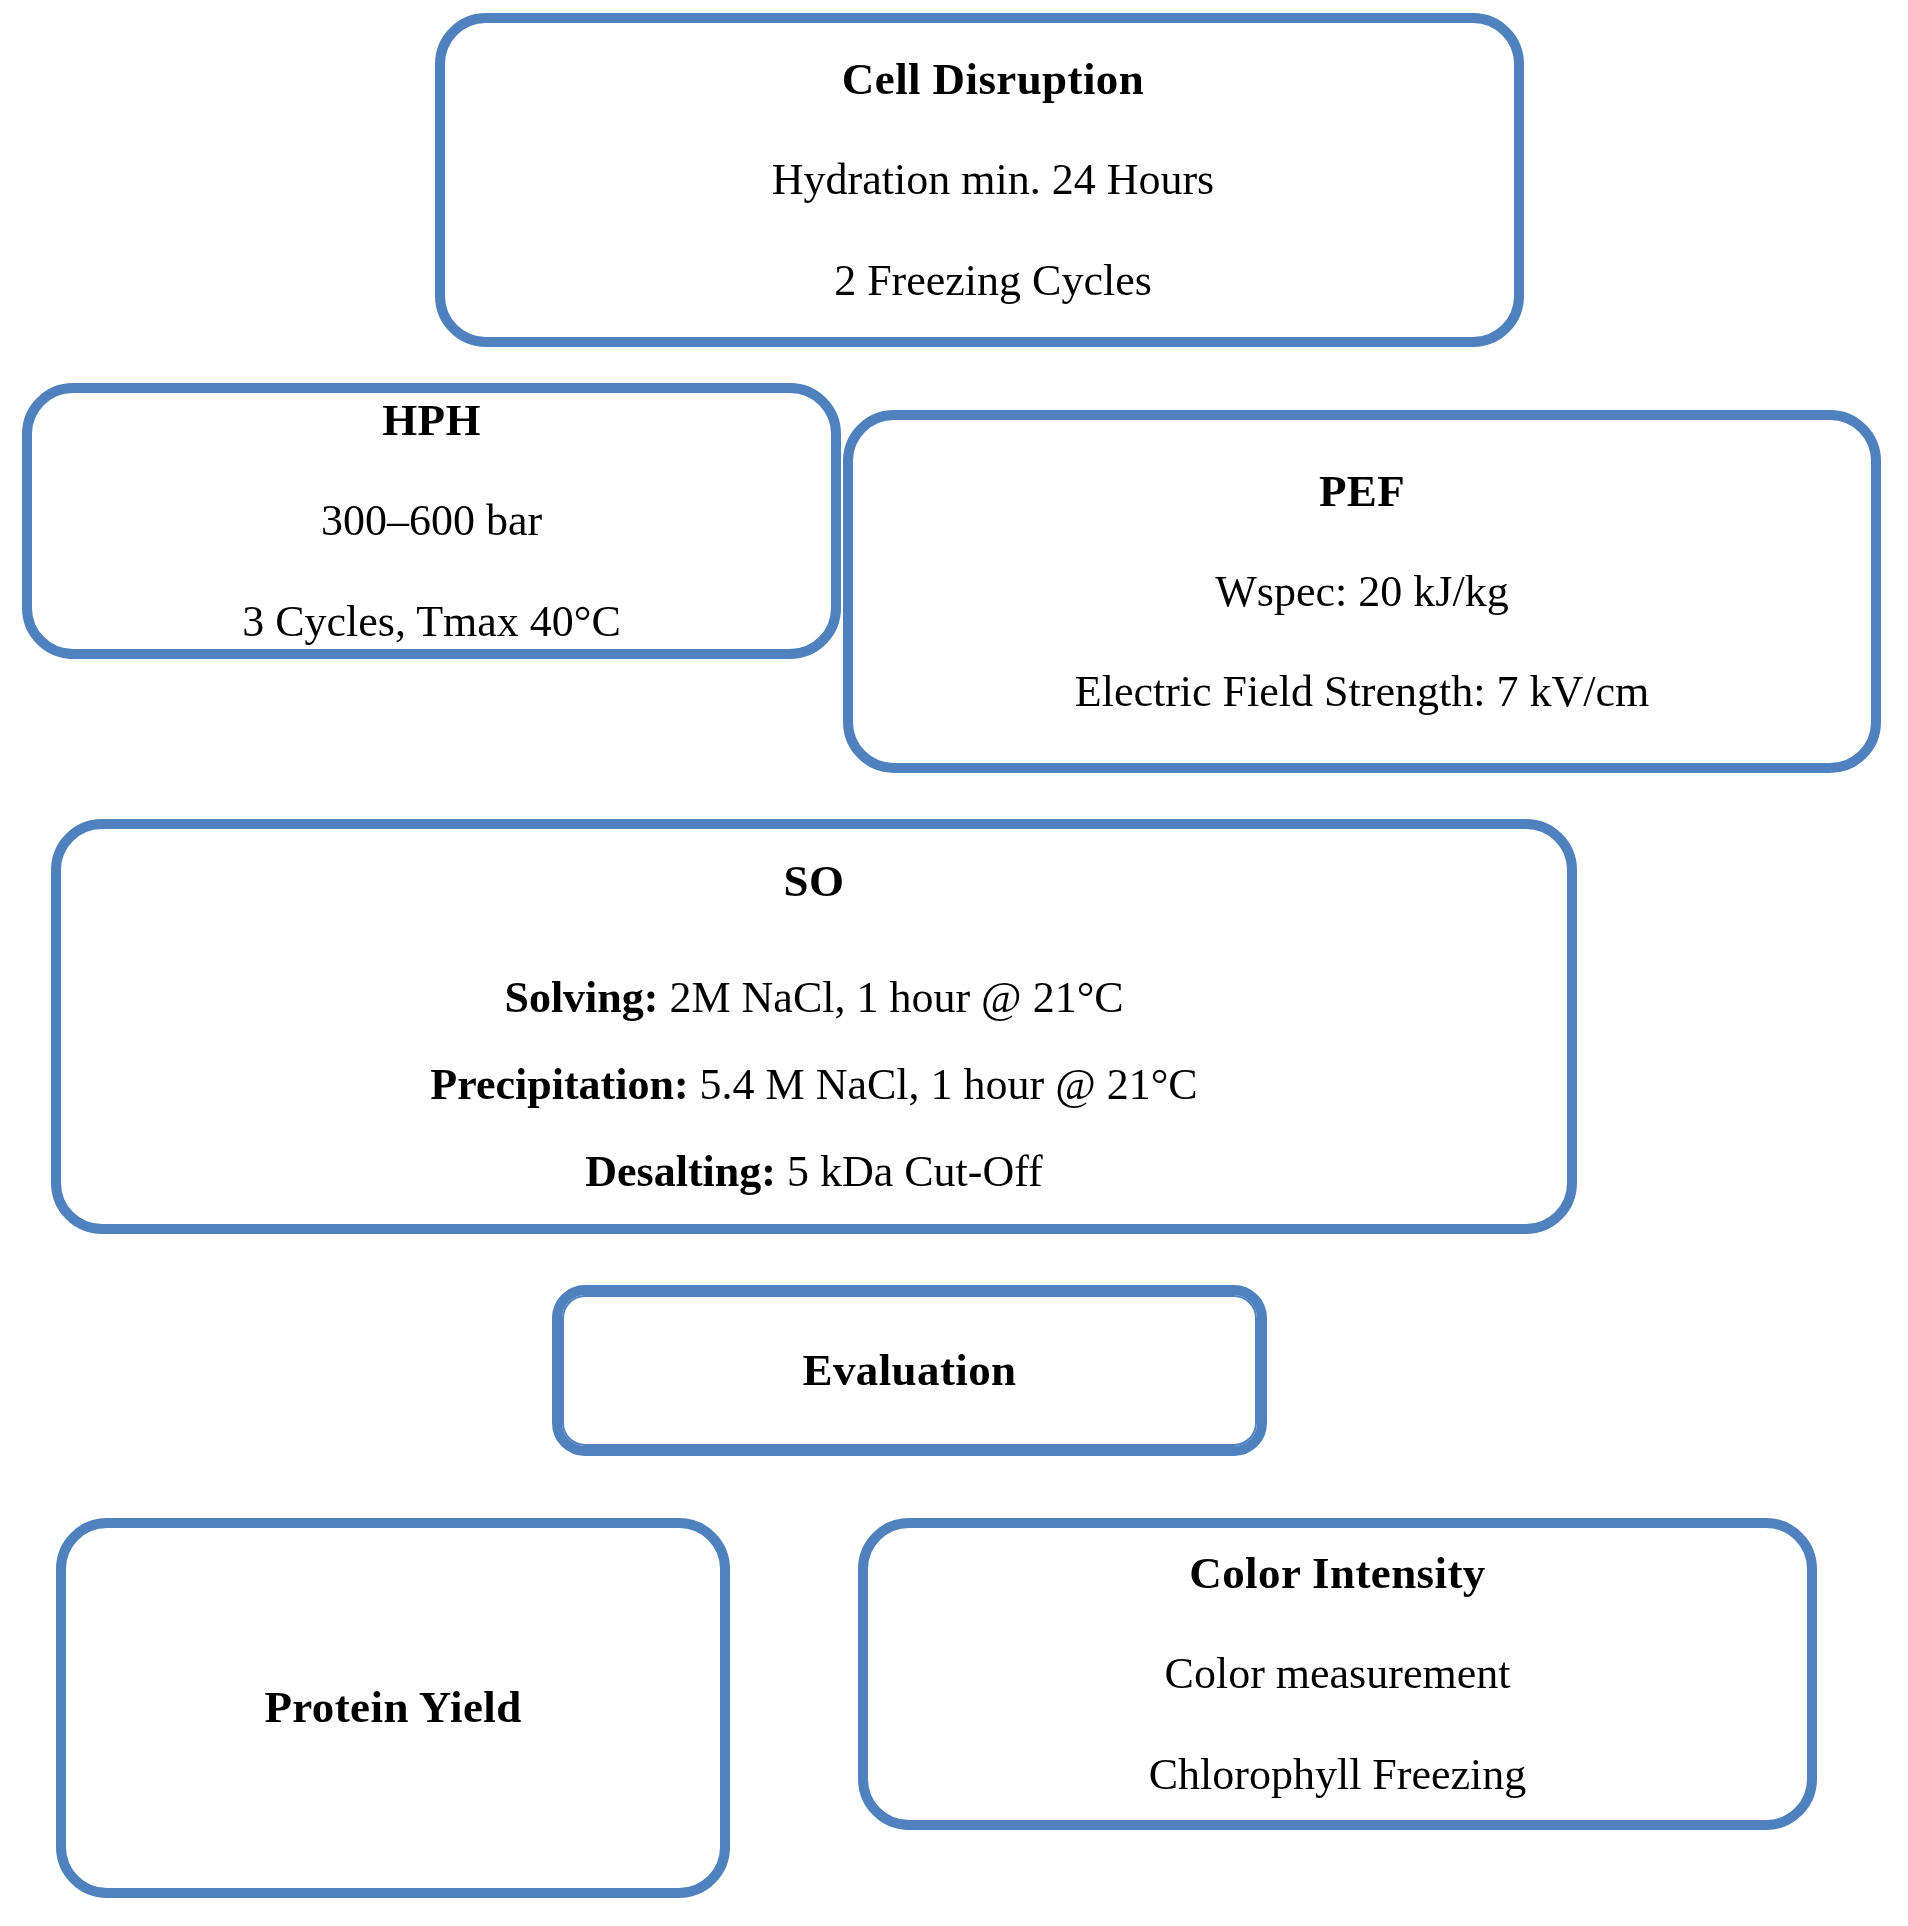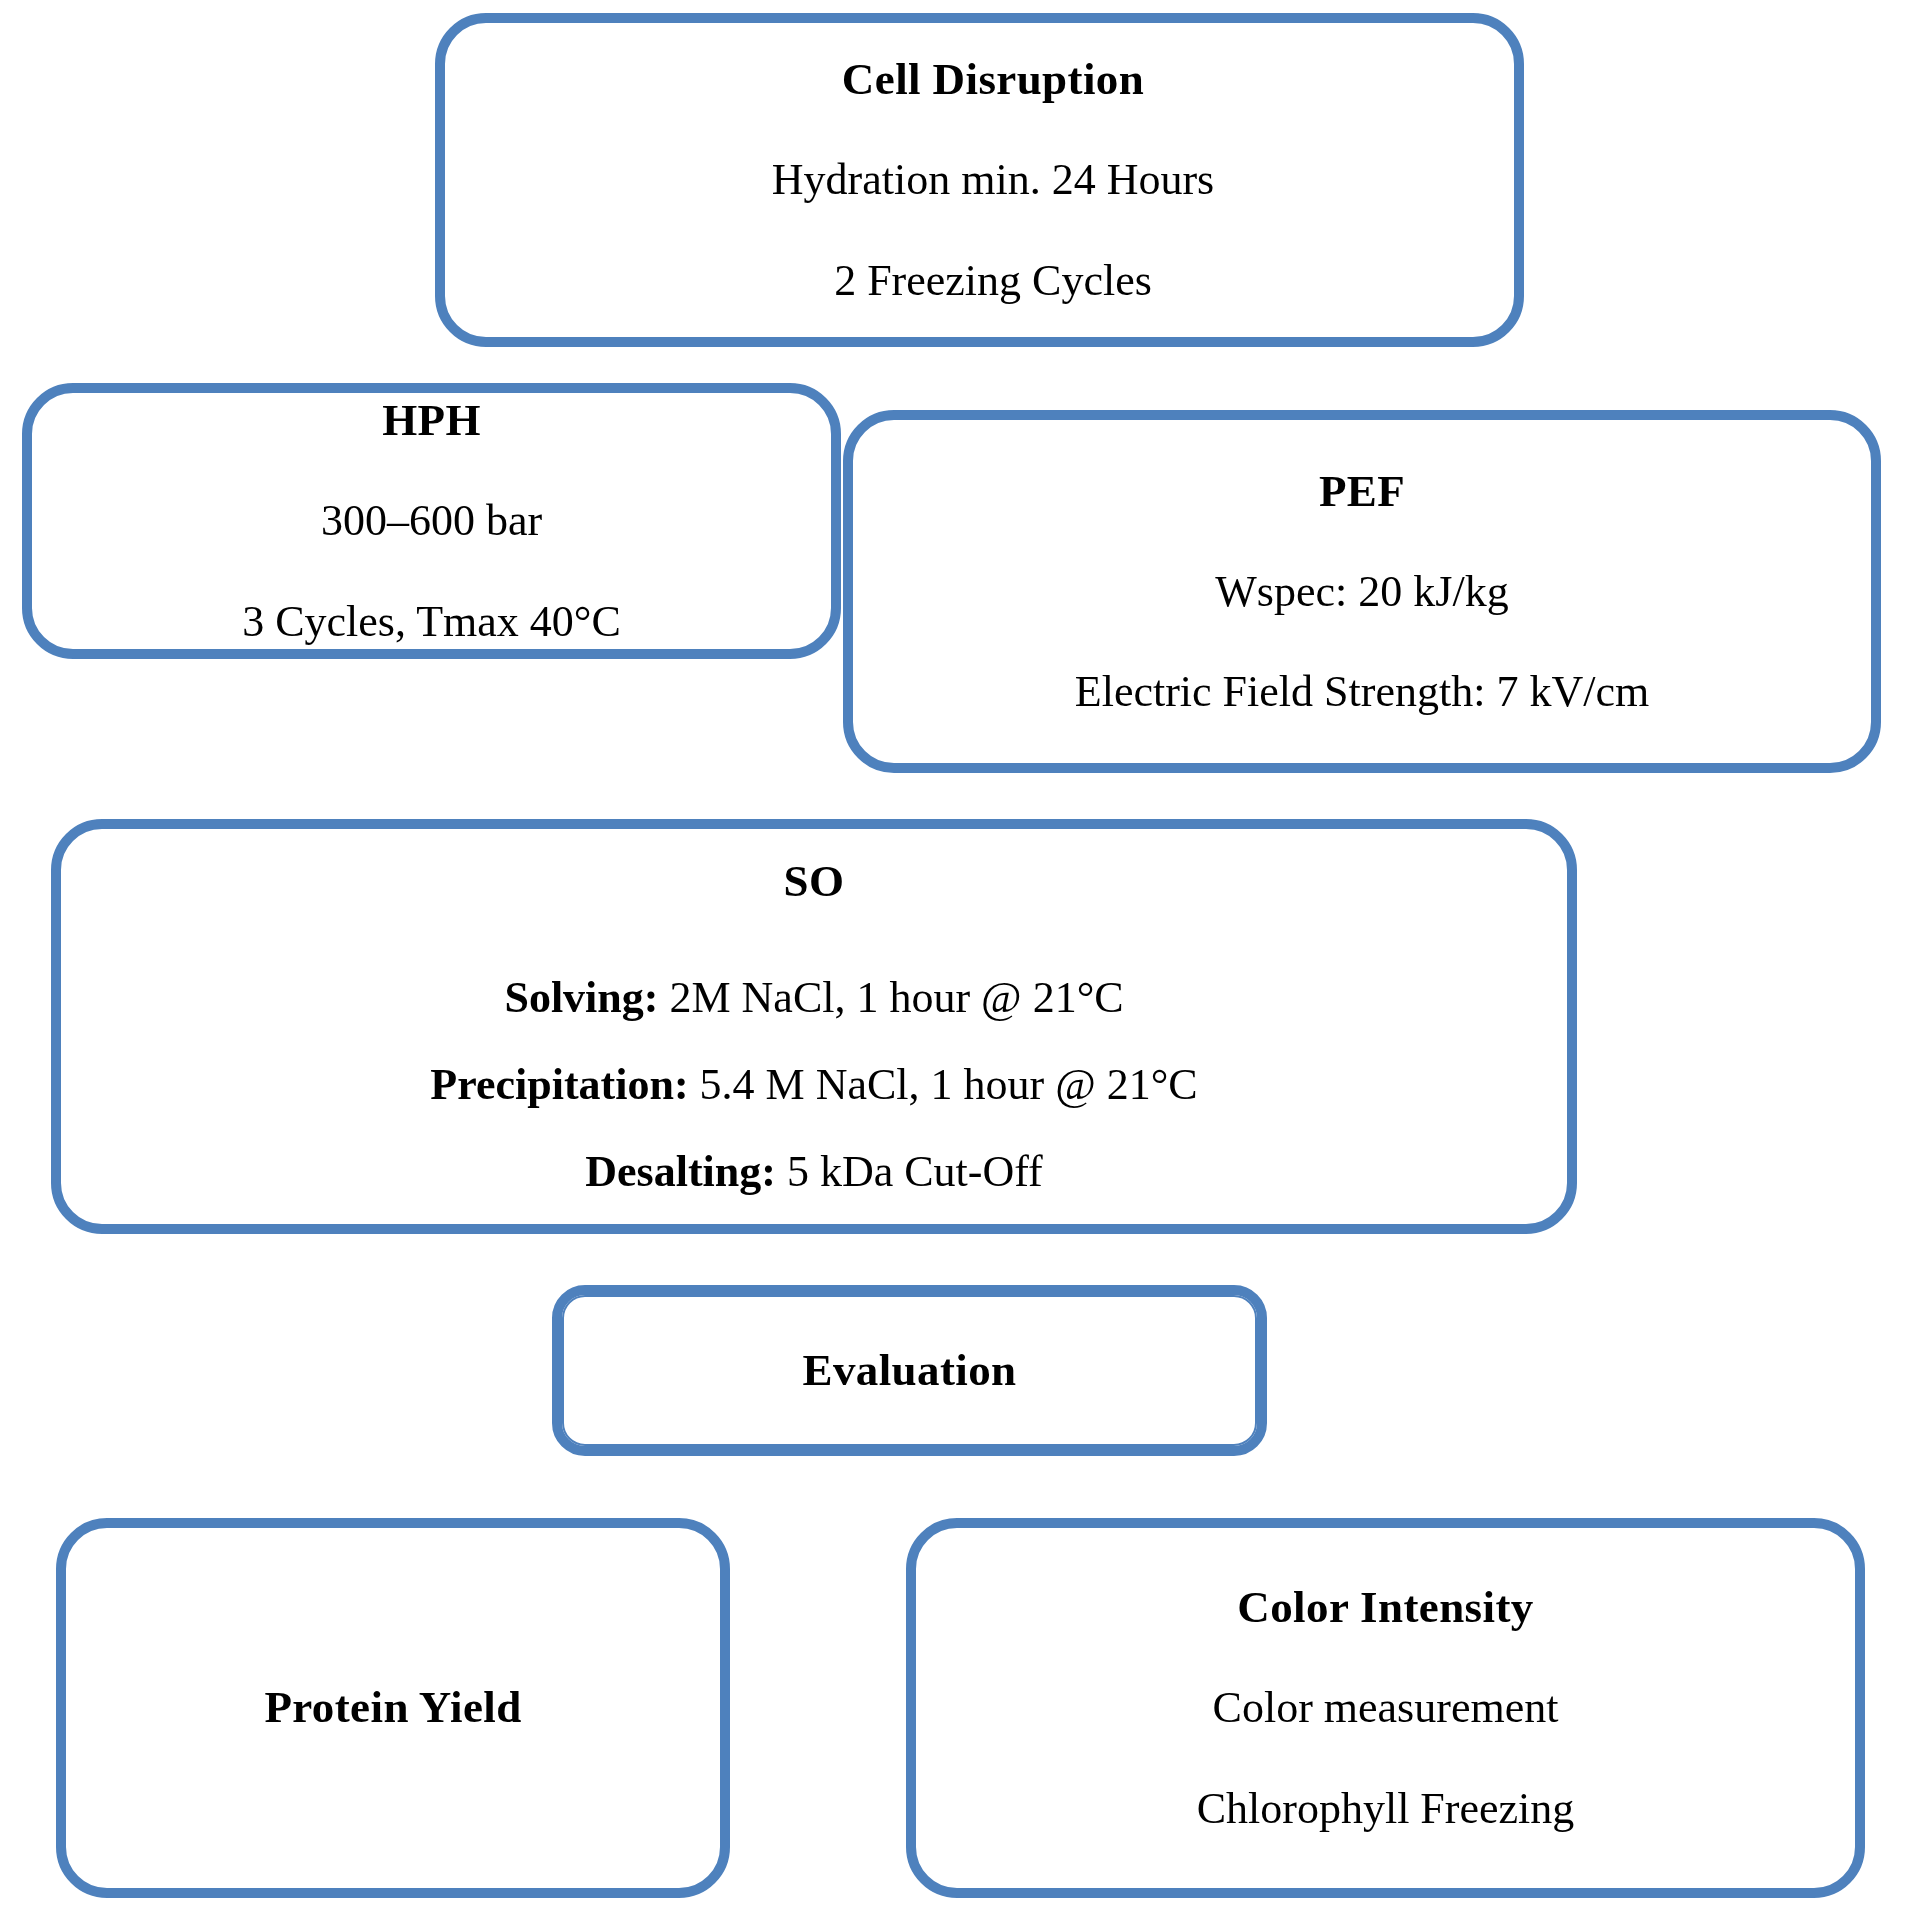--- a/index.html
+++ b/index.html
@@ -103,24 +103,24 @@
 
   #node-protein-yield {
     left: 56px;
     top: 1518px;
     width: 674px;
     height: 380px;
     text-align: center;
   }
 
   #node-color-intensity {
-    left: 906px;
+    left: 858px;
     top: 1518px;
     width: 959px;
-    height: 380px;
+    height: 312px;
   }
 </style>
 </head>
 <body>
 
 <div id="canvas">
 
   <div class="node" id="node-cell-disruption">
     <div class="title">Cell Disruption</div>
     <div class="spacer-md"></div>

